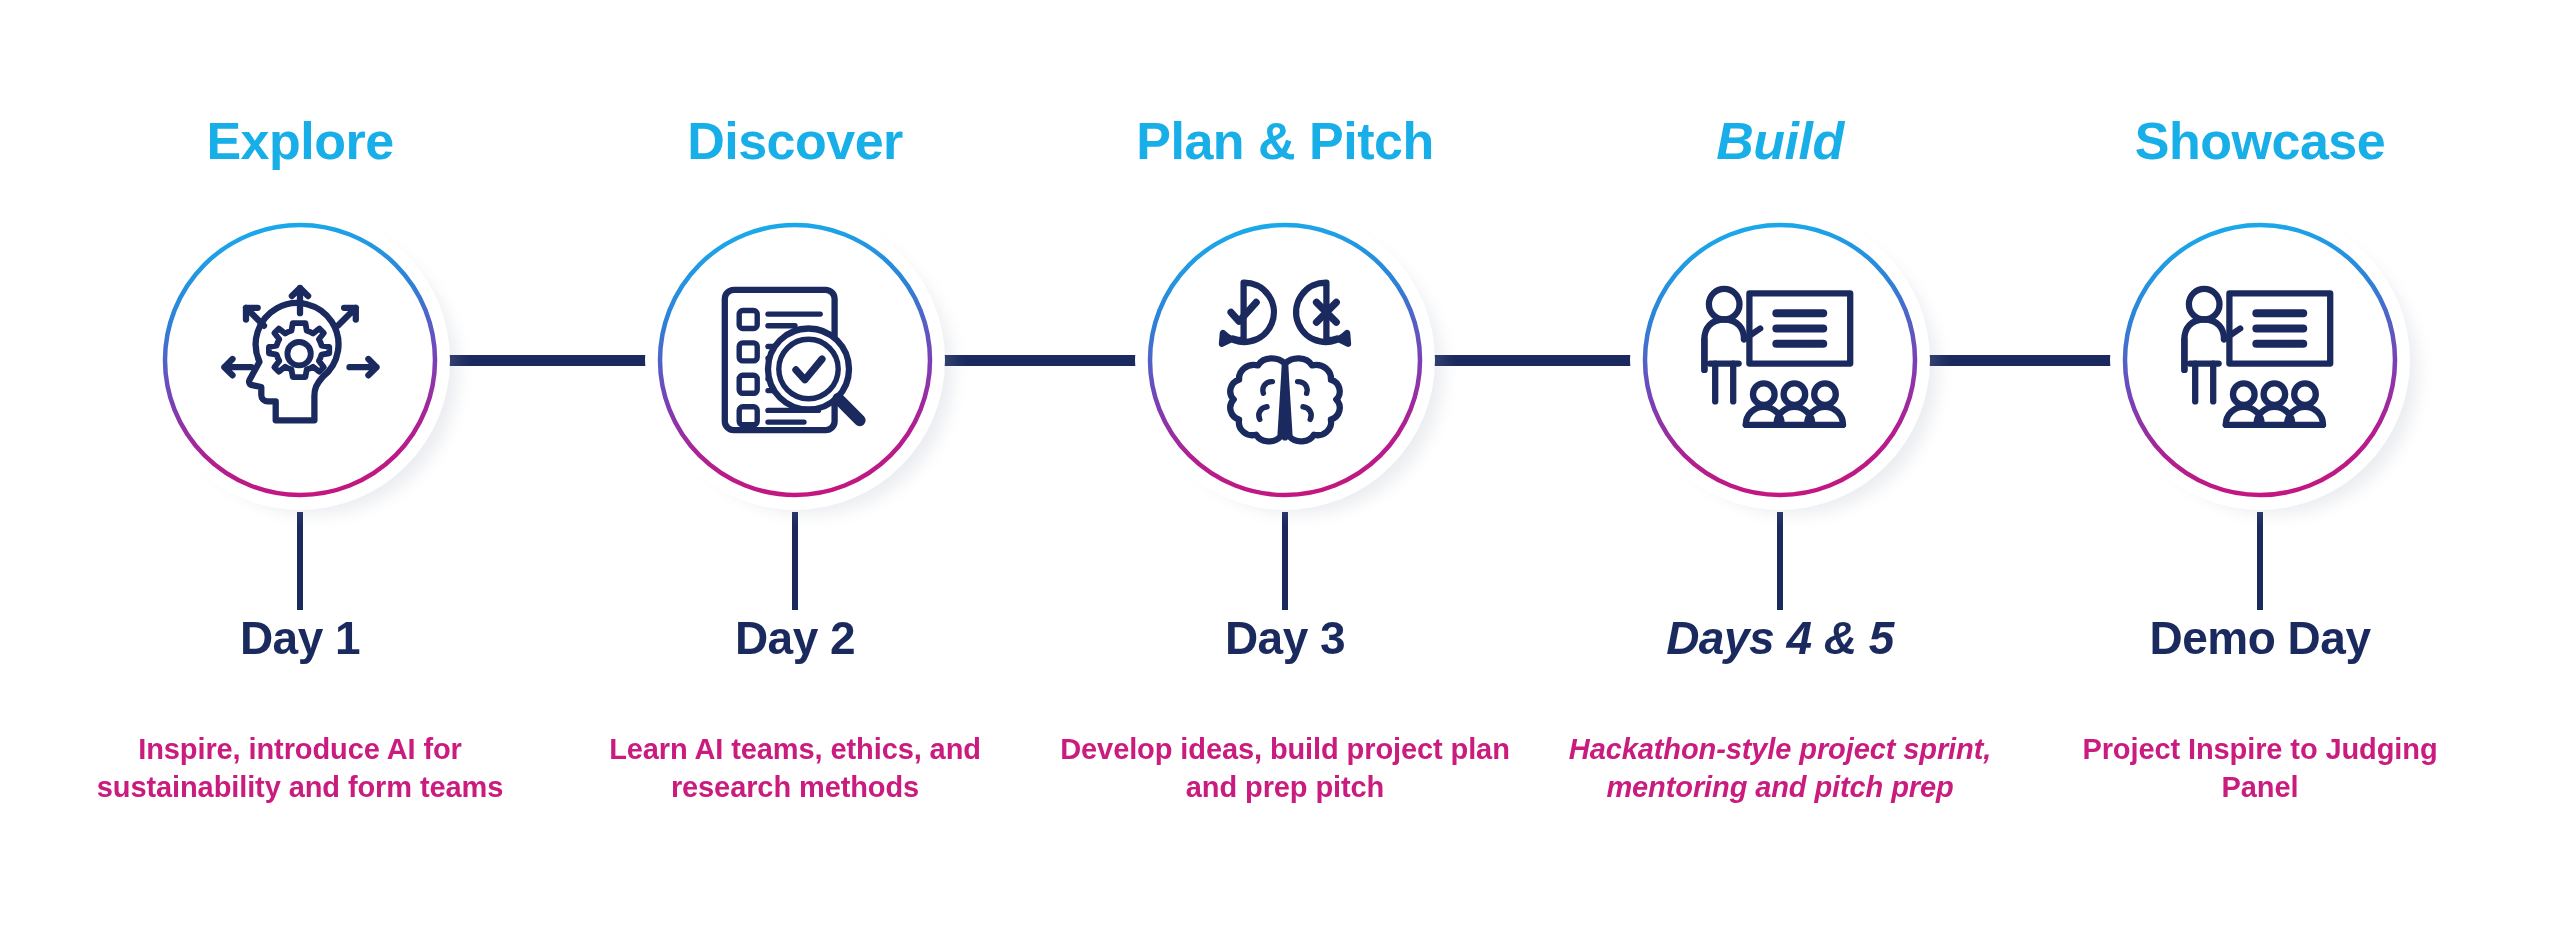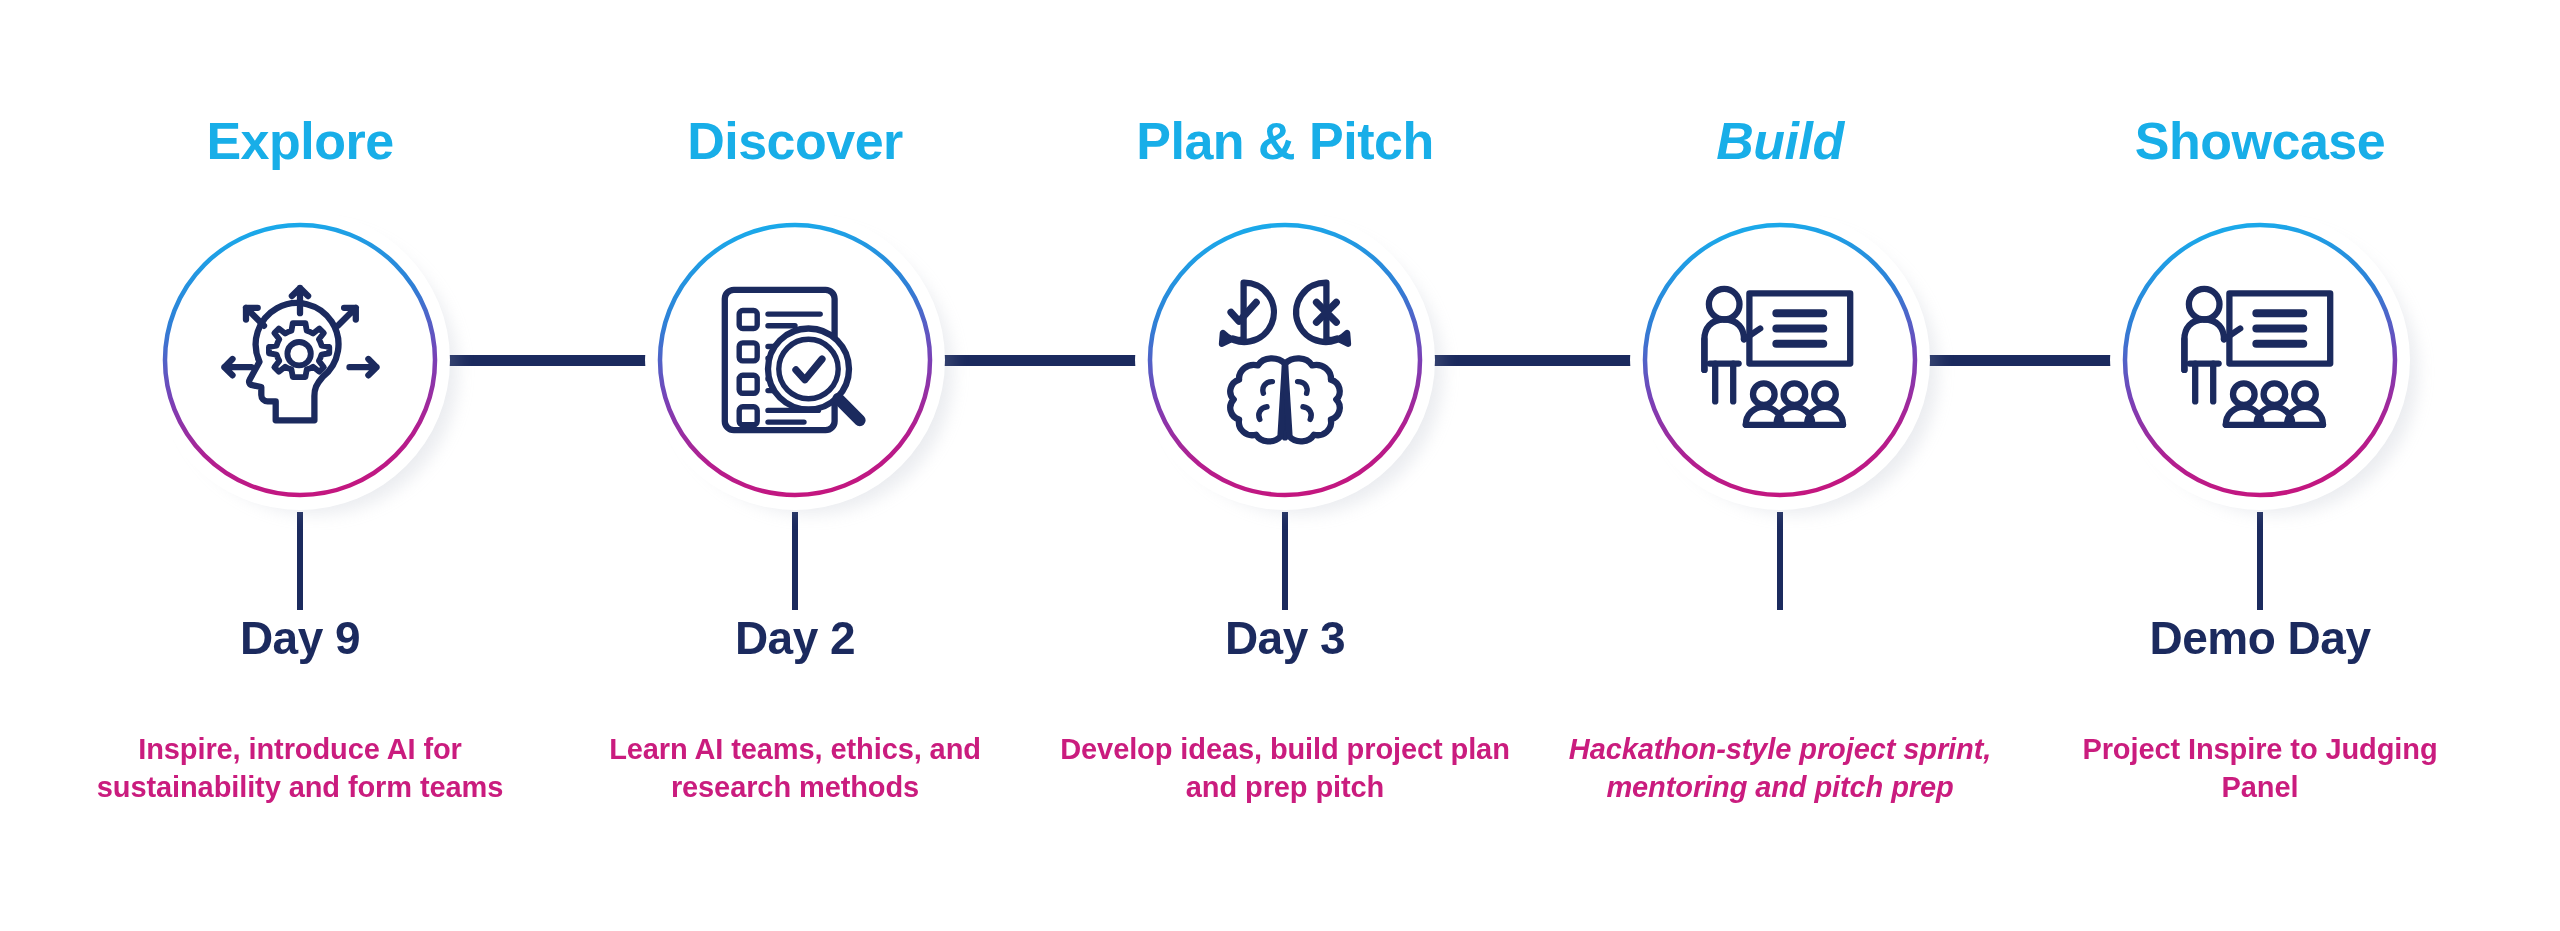--- a/index.html
+++ b/index.html
@@ -204,21 +204,21 @@
           <path d="M142 62 l20 -20 M162 55 v-13 h-13"></path>
 
           <path d="M46 108 h-30 M25 99 l-9 9 9 9"></path>
 
           <path d="M155 108 h30 M176 99 l9 9 -9 9"></path>
         </svg>
       </div>
     </div>
 
     <div class="stem"></div>
-    <div class="day-label">Day 9</div>
+    <div class="day-label">Day 1</div>
     <div class="stage-desc">Inspire, introduce AI for sustainability and form teams</div>
   </div>
 
   <div class="stage" style="left:545px;">
     <div class="stage-title">Discover</div>
 
     <div class="badge-wrap">
       <div class="badge-shadow"></div>
       <div class="badge-disc"></div>
       <svg class="badge-ring" viewBox="0 0 278 278">
@@ -347,20 +347,21 @@
           <circle cx="82" cy="138" r="12" fill="#ffffff" stroke-width="7"></circle>
           <circle cx="116" cy="138" r="12" fill="#ffffff" stroke-width="7"></circle>
           <circle cx="150" cy="138" r="12" fill="#ffffff" stroke-width="7"></circle>
           <path d="M62 172 a20 20 0 0 1 40 0 M96 172 a20 20 0 0 1 40 0 M130 172 a20 20 0 0 1 40 0" fill="#ffffff" stroke-width="7"></path>
           <path d="M62 172 h108" stroke-width="7"></path>
         </svg>
       </div>
     </div>
 
     <div class="stem"></div>
+    <div class="day-label">Days 4 &amp; 5</div>
     <div class="stage-desc wide">Hackathon-style project sprint, mentoring and pitch prep</div>
   </div>
 
   <div class="stage" style="left:2010px;">
     <div class="stage-title">Showcase</div>
 
     <div class="badge-wrap">
       <div class="badge-shadow"></div>
       <div class="badge-disc"></div>
       <svg class="badge-ring" viewBox="0 0 278 278">

